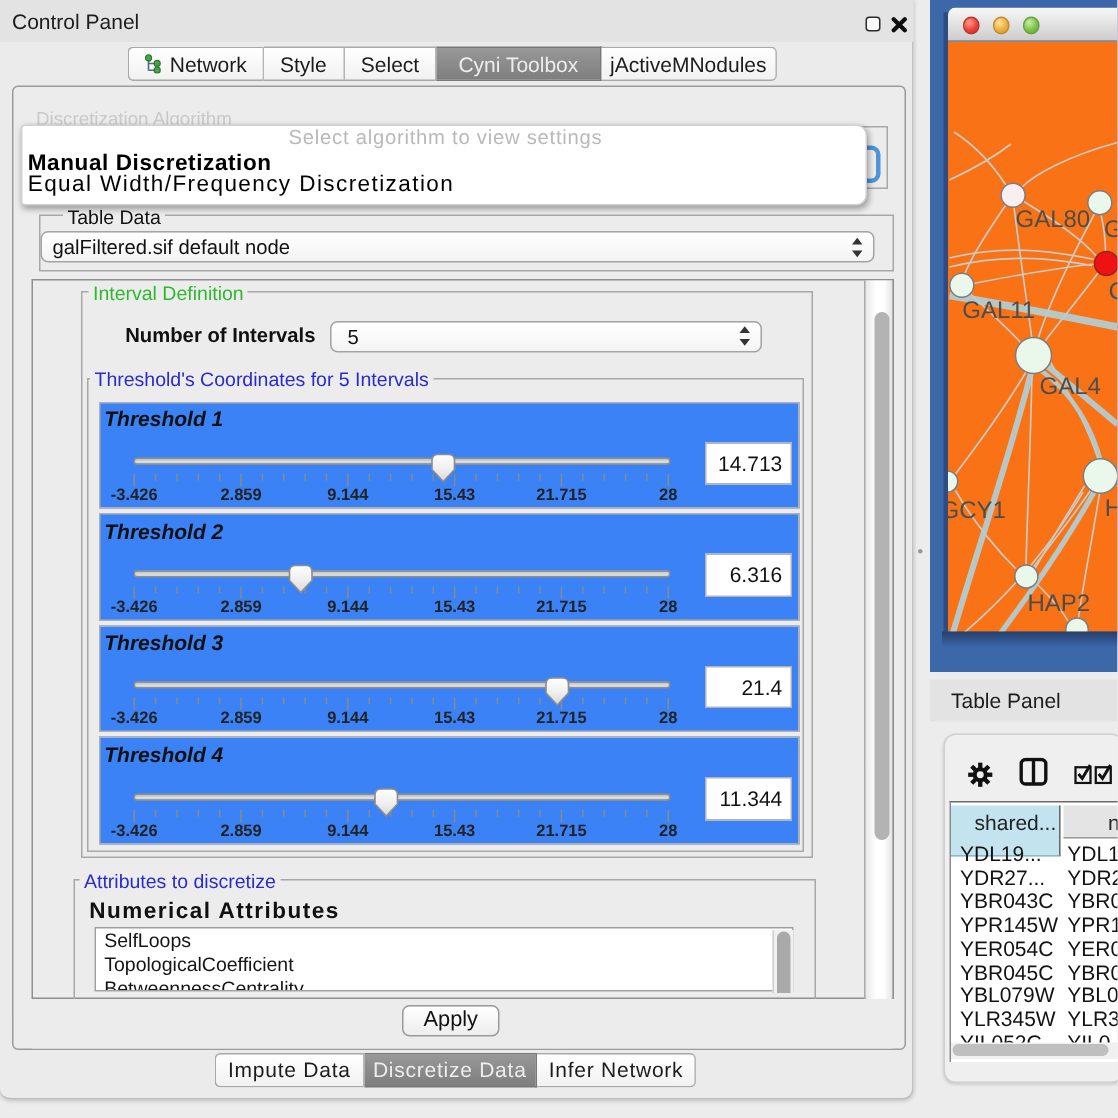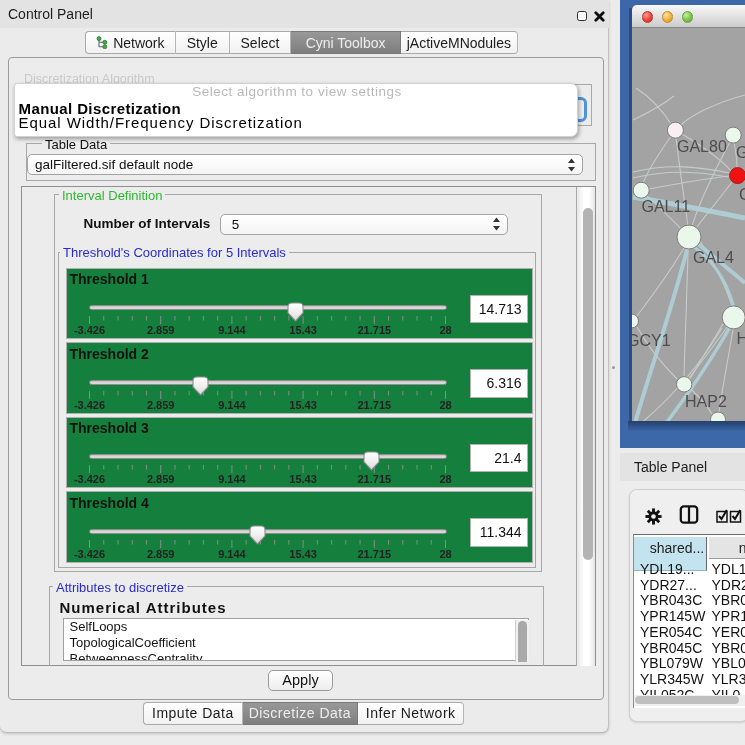--- a/index.html
+++ b/index.html
@@ -31,21 +31,21 @@
 .glabel { position:absolute; font-size:13px; background:#ececec; padding:0 3px; white-space:nowrap; }
 
 
 .combo { position:absolute; background:linear-gradient(#ffffff,#f4f4f4); border:1px solid #a4a4a4; border-radius:5px;
   font-size:14px; color:#111; display:flex; align-items:center; }
 .combo .ar { position:absolute; right:6px; top:50%; transform:translateY(-50%); width:9px; height:14px; }
 
 .bold13 { position:absolute; font-weight:bold; font-size:13.5px; color:#111; white-space:nowrap; }
 
 
-.tpanel { position:absolute; background:#15803d; border:1px solid #b0b0b0; }
+.tpanel { position:absolute; background:#3b82f6; border:1px solid #b0b0b0;font-style:italic; }
 .tlabel { position:absolute; left:2.5px; top:2.5px; font-weight:bold; font-size:14px; color:#111; }
 .track { position:absolute; height:5px; border:1px solid #8e8e8e; border-radius:3px;
   background:linear-gradient(#bdbdbd,#dedede 60%,#d2d2d2); }
 .ticks { position:absolute; }
 .ticklab { position:absolute; width:60px; text-align:center; font-size:11px; font-weight:bold; color:#222; }
 .thumb { position:absolute; }
 .vbox { position:absolute; width:58px; height:28.5px; background:#fff; border:1px solid #b2b2b2;
   font-size:14px; color:#111; text-align:right; padding-right:5px; line-height:27px; }
 
 
@@ -59,21 +59,21 @@
   font-size:15px; }
 
 
 #applybtn { position:absolute; left:268px; top:669.5px; width:65px; height:21px; background:linear-gradient(#ffffff,#ededed);
   border:1px solid #9a9a9a; border-radius:5px; font-size:14.5px; color:#111; text-align:center; line-height:19px; }
 
 
 #bluebg { position:absolute; left:620px; top:0; width:125px; height:448px; background:#3c67a8; }
 #netwin-title { position:absolute; left:632px; top:5px; width:113px; height:23px;
   background:linear-gradient(#f8f8f8,#cccccc); border-bottom:1px solid #8a8a8a; border-radius:5px 0 0 0; }
-#netcanvas { position:absolute; left:632px; top:28px; width:113px; height:393px; background:#a3a3a3; overflow:hidden; }
+#netcanvas { position:absolute; left:632px; top:28px; width:113px; height:393px; background:#f97316; overflow:hidden; }
 .light { position:absolute; top:11px; width:11.5px; height:11.5px; border-radius:50%; }
 #netshadow-b { position:absolute; left:628px; top:421px; width:117px; height:10px;
   background:linear-gradient(rgba(15,30,60,0.55),rgba(40,70,120,0.05)); }
 #netshadow-l { position:absolute; left:628.5px; top:8px; width:3.5px; height:413px; background:rgba(25,45,85,0.45); }
 
 #tpbar { position:absolute; left:620px; top:453px; width:125px; height:28px; background:#e3e3e3; }
 #tpbar span { position:absolute; left:14px; top:6px; font-size:14px; color:#1d1d1d; }
 #twin { position:absolute; left:628.5px; top:489px; width:120px; height:233px; background:#efefef;
   border:1px solid #cfcfcf; border-radius:8px; box-shadow:0 1px 2px rgba(0,0,0,0.12); }
 

